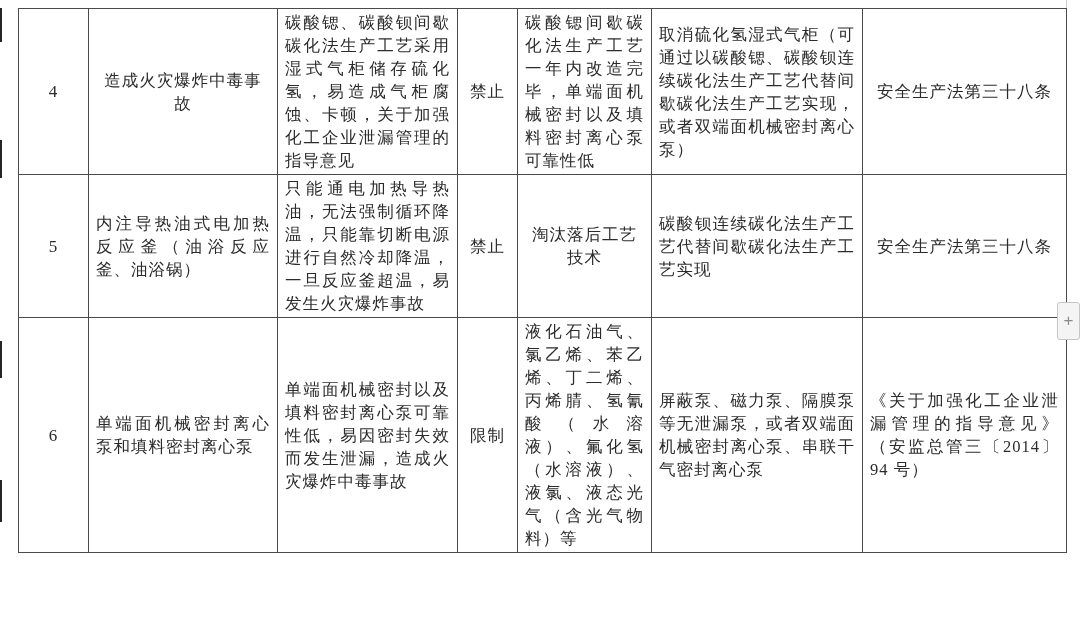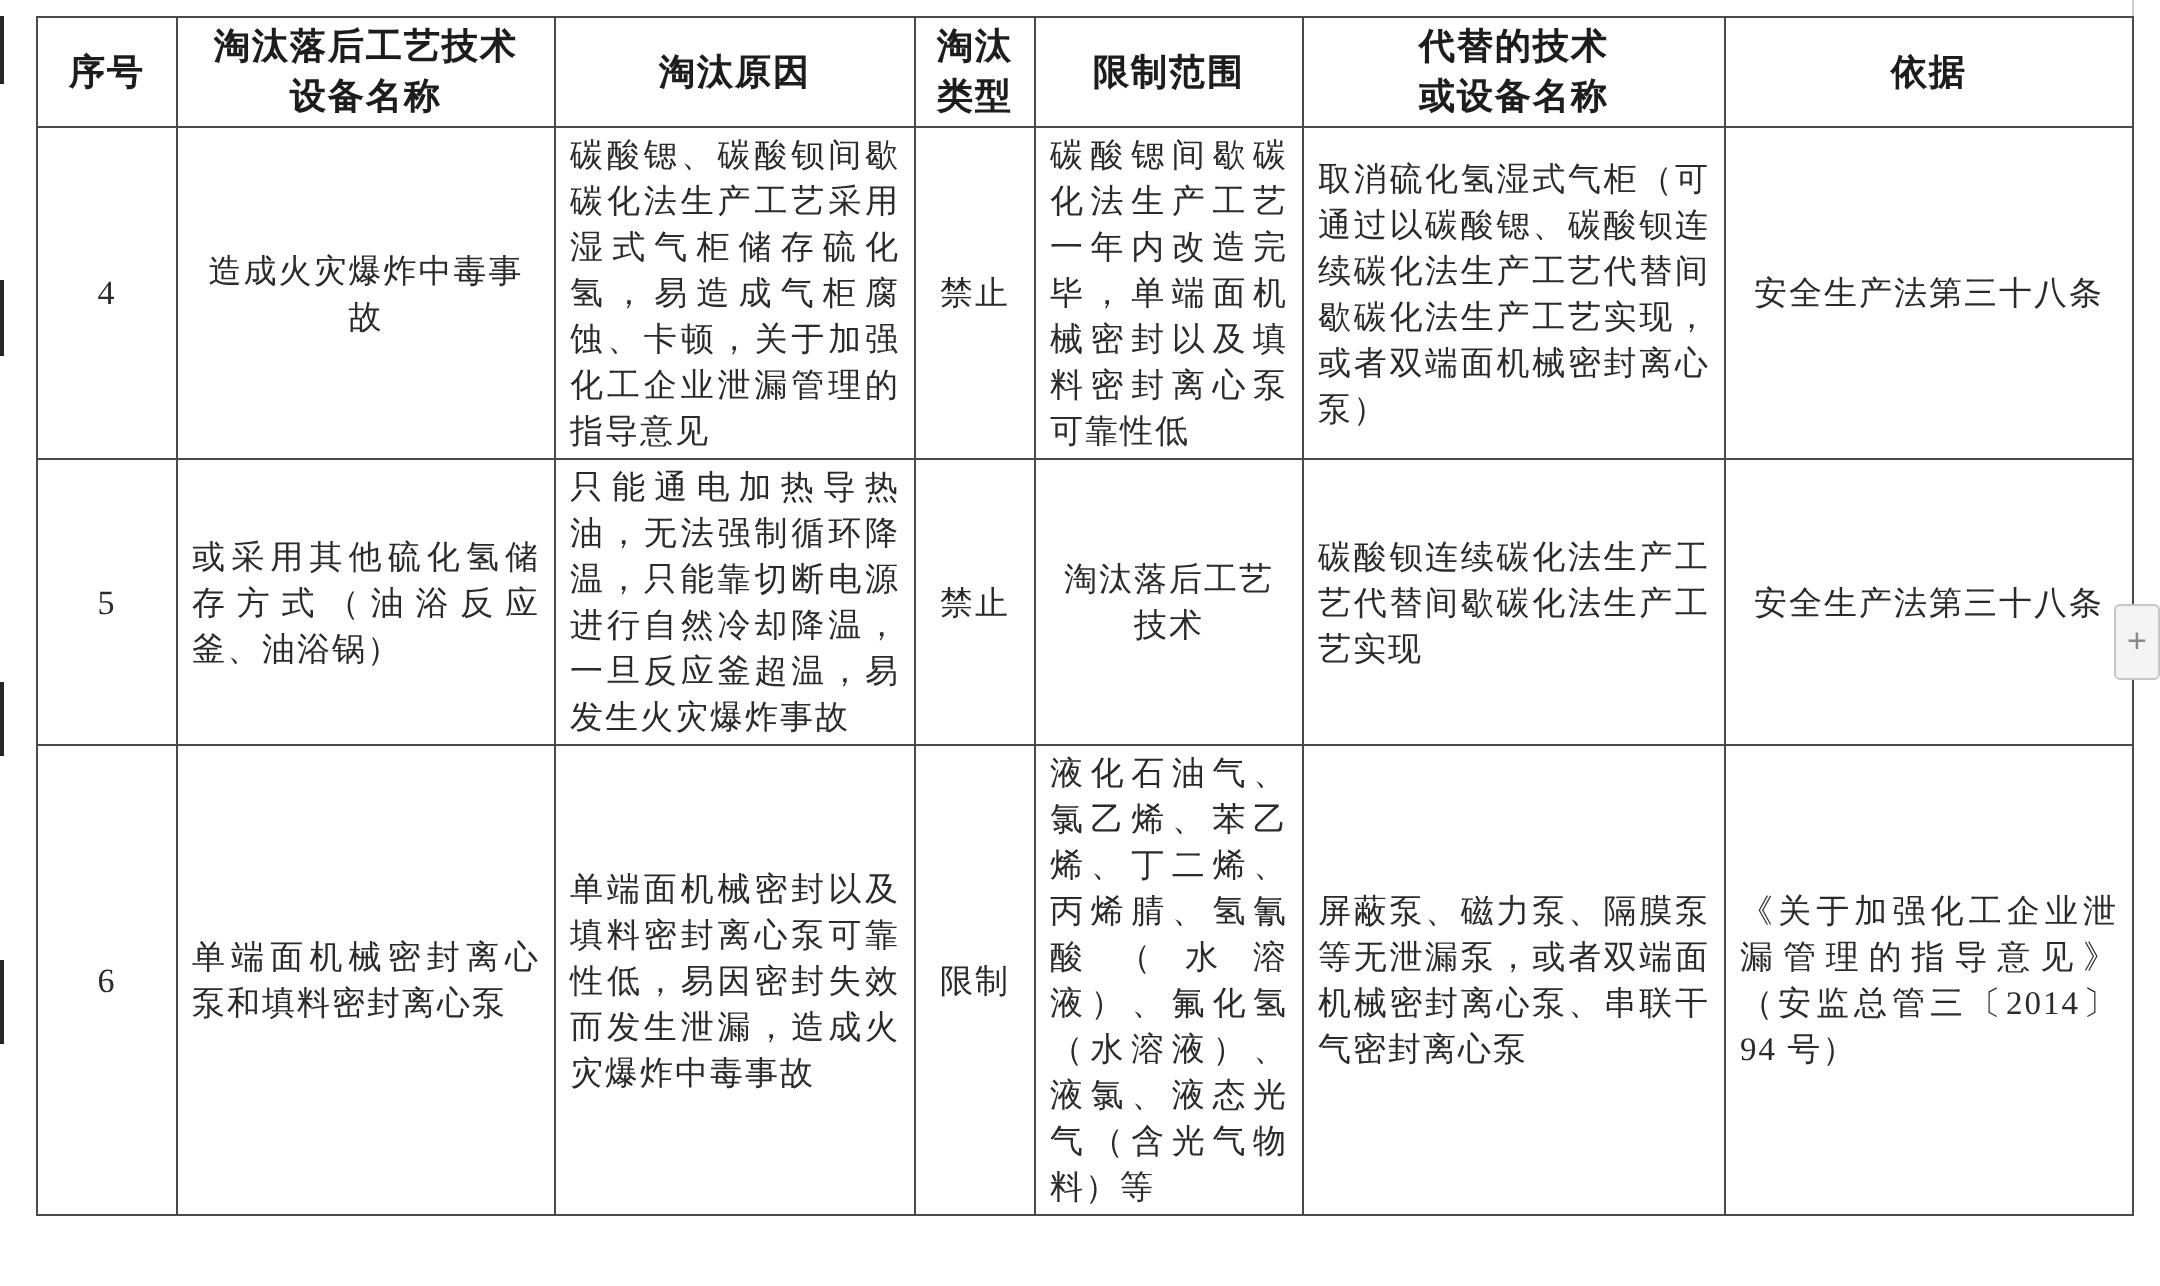--- a/index.html
+++ b/index.html
@@ -77,47 +77,35 @@
       <col style="width:70px">
         <col style="width:189px">
         <col style="width:180px">
       <col style="width:60px">
         <col style="width:134px">
         <col style="width:211px">
       <col style="width:204px">
     </colgroup>
 
     <tbody>
-        <tr style="height:47px">
-      <th>序号</th>
-      <th>淘汰落后工艺技术
-设备名称</th>
-      <th>淘汰原因</th>
-      <th>淘汰
-类型</th>
-      <th>限制范围</th>
-      <th>代替的技术
-或设备名称</th>
-      <th>依据</th>
-    </tr>
 
 
     <tr style="height:160px">
       <td class="c num">4</td>
       <td class="c">造成火灾爆炸中毒事故</td>
       <td class="j">碳酸锶、碳酸钡间歇碳化法生产工艺采用湿式气柜储存硫化氢，易造成气柜腐蚀、卡顿，关于加强化工企业泄漏管理的指导意见</td>
       <td class="c">禁止</td>
       <td class="j">碳酸锶间歇碳化法生产工艺一年内改造完毕，单端面机械密封以及填料密封离心泵可靠性低</td>
       <td class="j">取消硫化氢湿式气柜（可通过以碳酸锶、碳酸钡连续碳化法生产工艺代替间歇碳化法生产工艺实现，或者双端面机械密封离心泵）</td>
       <td class="c">安全生产法第三十八条</td>
     </tr>
 
     <tr style="height:135px">
       <td class="c num">5</td>
-      <td class="j">或采用其他硫化氢储存方式（油浴反应釜、油浴锅）</td>
+      <td class="j">内注导热油式电加热反应釜（油浴反应釜、油浴锅）</td>
       <td class="j">只能通电加热导热油，无法强制循环降温，只能靠切断电源进行自然冷却降温，一旦反应釜超温，易发生火灾爆炸事故</td>
       <td class="c">禁止</td>
       <td class="c">淘汰落后工艺技术</td>
       <td class="j">碳酸钡连续碳化法生产工艺代替间歇碳化法生产工艺实现</td>
       <td class="c">安全生产法第三十八条</td>
     </tr>
 
     <tr style="height:170px">
       <td class="c num">6</td>
       <td class="j">单端面机械密封离心泵和填料密封离心泵</td>

